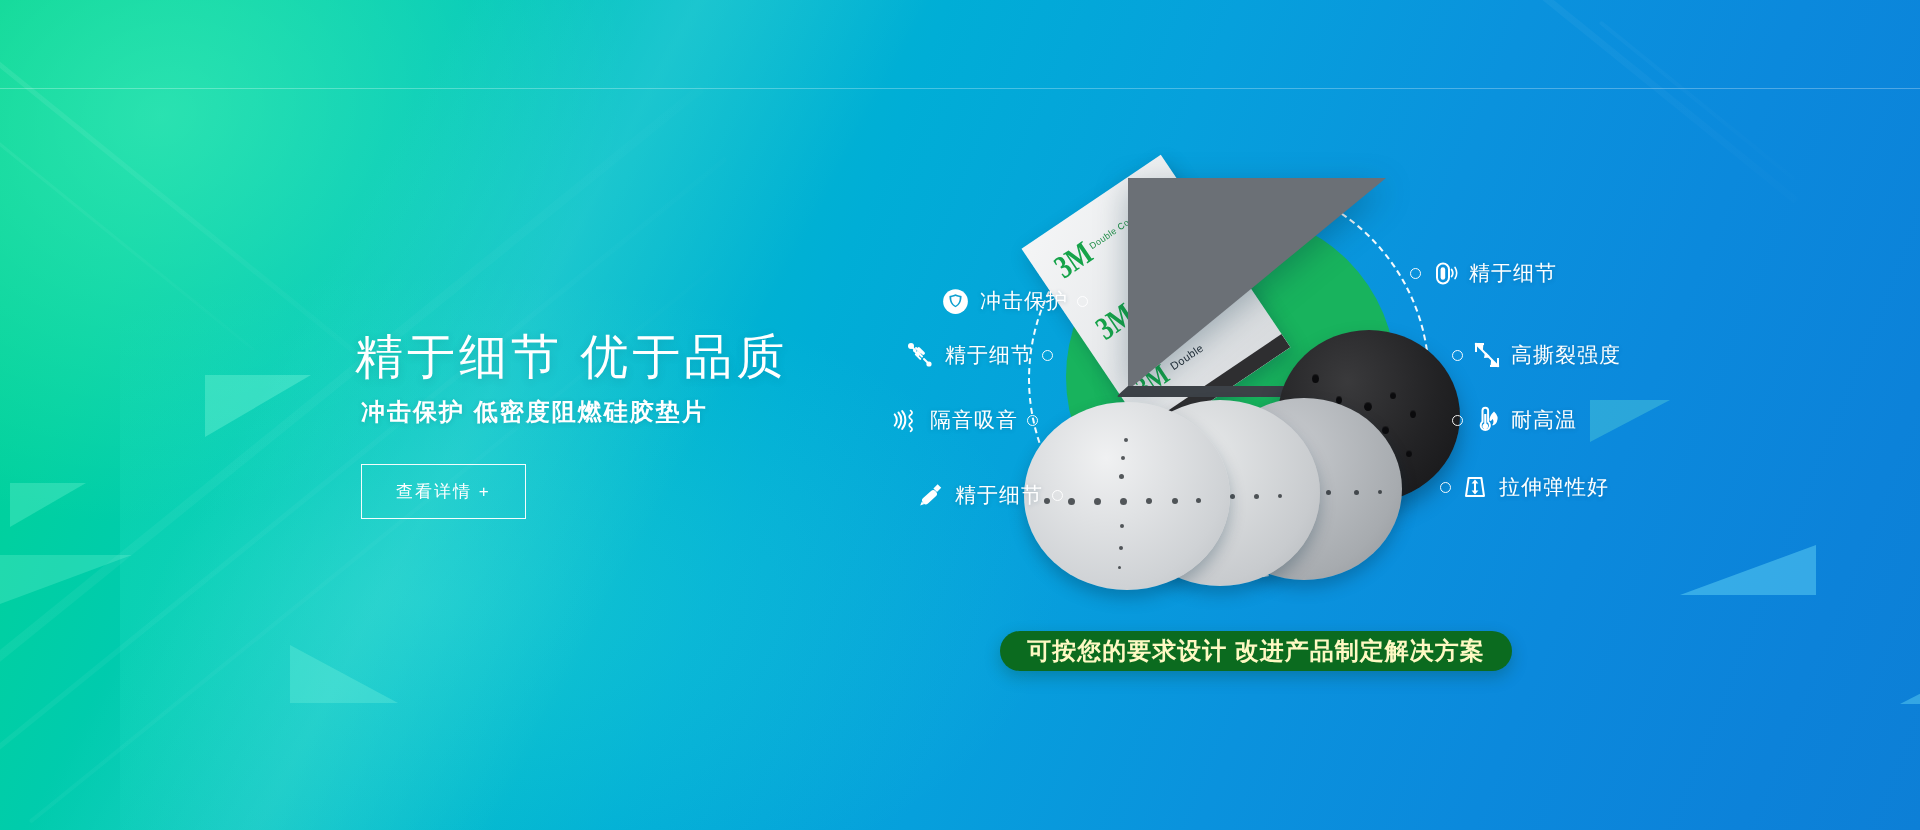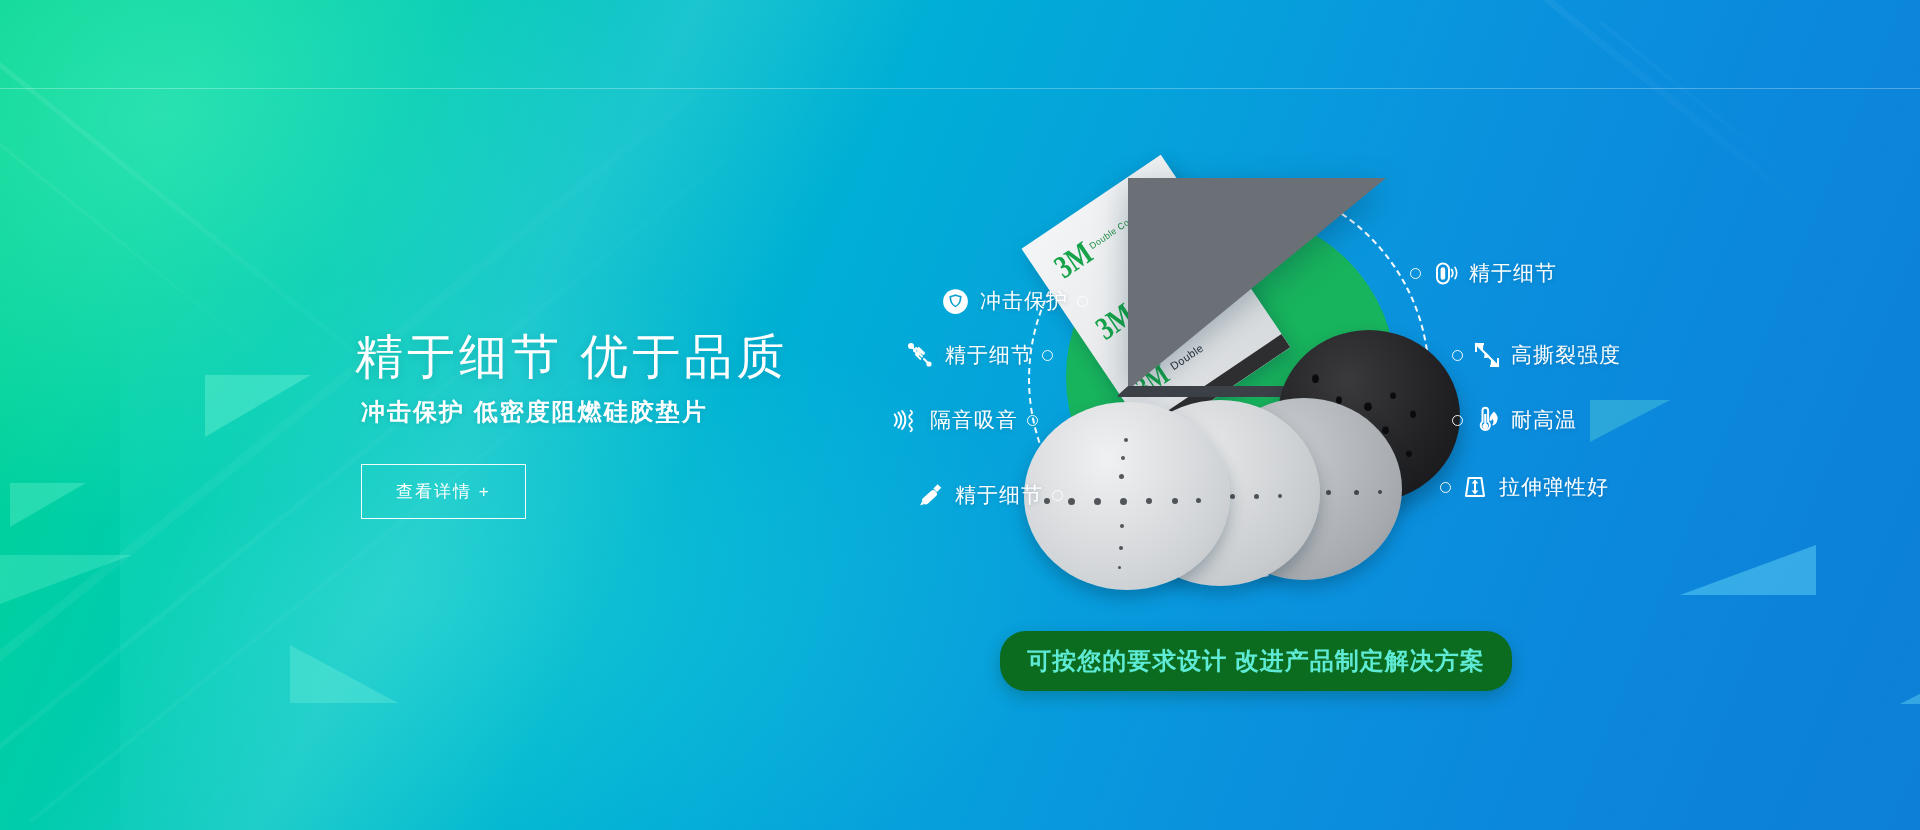--- a/index.html
+++ b/index.html
@@ -177,25 +177,25 @@
   .feat.right .ring{margin-right:9px;}
   .feat.right .ico{margin-right:9px;}
   .ring{
     width:9px;height:9px;border-radius:50%;
     border:1.6px solid rgba(255,255,255,.95);
     flex:0 0 auto;
   }
 
   
   .pill{
-    position:absolute;left:1000px;top:631px;width:512px;height:60px;
+    position:absolute;left:1000px;top:631px;width:512px;height:40px;
     background:#0b6b1f;
     border-radius:26px;
     display:flex;align-items:center;justify-content:center;
-    color:#5eead4;font-size:24px;font-weight:bold;letter-spacing:1px;
+    color:#fef9c3;font-size:24px;font-weight:bold;letter-spacing:1px;
     white-space:nowrap;
     box-shadow:0 6px 16px rgba(0,50,20,.25);
   }
 </style>
 </head>
 <body>
 
 <div class="banner">
 
   <div class="bg-layer">

